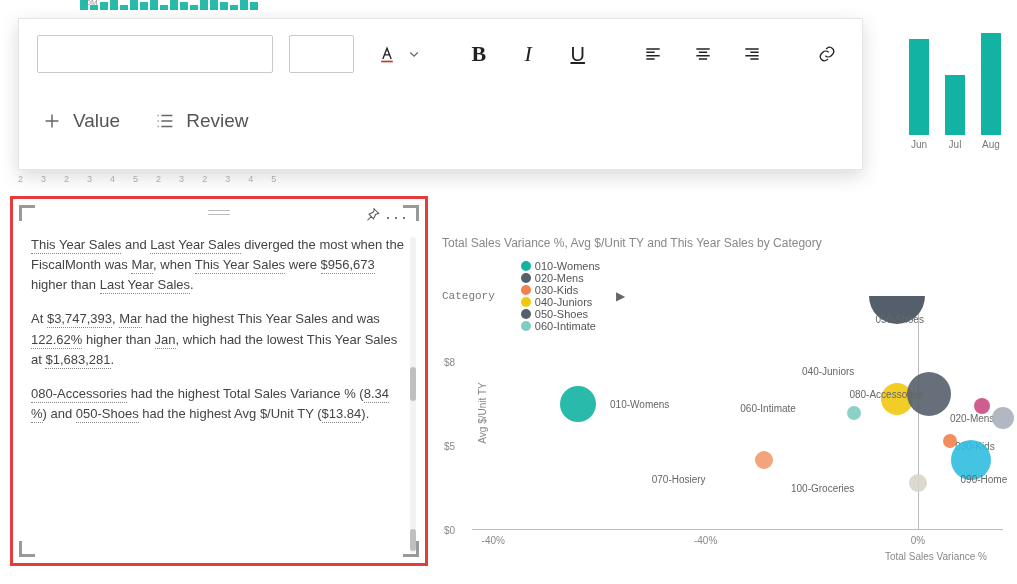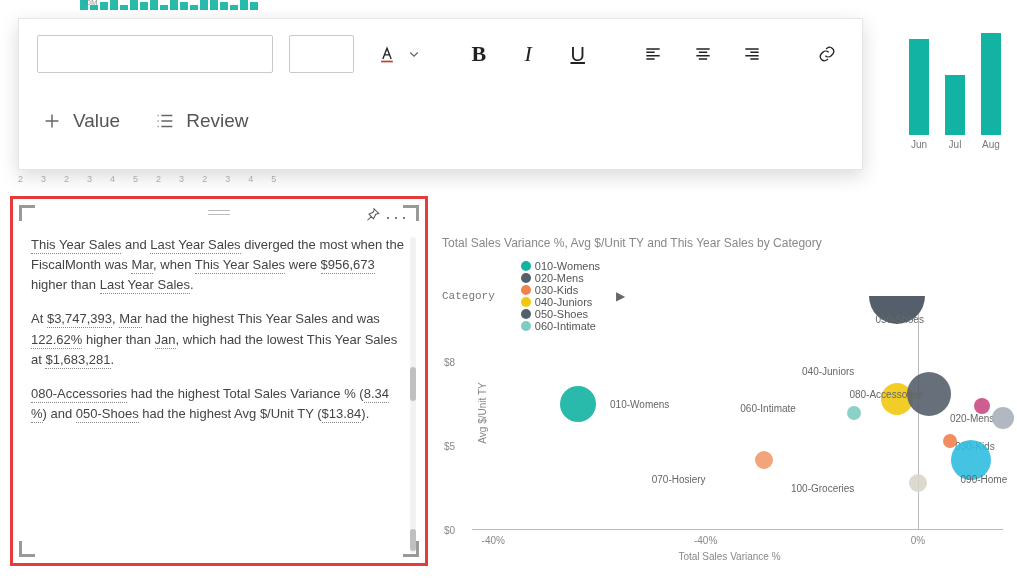--- a/index.html
+++ b/index.html
@@ -65,21 +65,21 @@
   .sc-title { font-size:12px; color:#888; }
   .legend { display:flex; align-items:center; gap:12px; font-size:11px; color:#555; margin-top:10px; flex-wrap:nowrap; }
   .legend .lab { color:#777; margin-right:14px;font-family:Liberation Mono, monospace;}
   .legend .item { display:flex; align-items:center; gap:4px; white-space:nowrap; }
   .legend .sw { width:10px; height:10px; border-radius:50%; }
   .legend .caret { margin-left:4px; color:#666; font-size:12px;}
   .plot { position:absolute; left:30px; top:60px; right:4px; bottom:38px; }
   .plot .xaxis { position:absolute; left:0; right:0; bottom:0; height:1px; background:#bbb; }
   .plot .zero-line { position:absolute; top:0; bottom:0; width:1px; background:#bbb; }
   .ylabel { position:absolute; left:-20px; top:50%; transform:translateY(-50%) rotate(-90deg); transform-origin:center; font-size:10px; color:#888; white-space:nowrap;}
-  .xlabel { position:absolute; left:0; right:16px; bottom:-32px; text-align:center; font-size:10px; color:#888;margin-top:15px;}
+  .xlabel { position:absolute; left:0; right:16px; bottom:-32px; text-align:right; font-size:10px; color:#888;margin-top:15px;}
   .ytick { position:absolute; left:-6px; font-size:10px; color:#888; transform:translateY(-50%); }
   .xtick { position:absolute; bottom:-16px; font-size:10px; color:#888; transform:translateX(-50%); }
   .bubble { position:absolute; border-radius:50%; transform:translate(-50%,-50%); opacity:.9;}
   .blabel { position:absolute; font-size:10px; color:#666; white-space:nowrap; transform:translateY(-50%); }
   .halfcircle { position:absolute; width:56px; height:28px; background:#555f6b; border-radius:0 0 56px 56px; transform:translate(-50%,0); }
 
   
   .c-010{background:#12b3a3;} .c-020,.c-050{background:#555f6b;} .c-030{background:#f1814f;} .c-040{background:#f2c80f;} .c-060{background:#80ccc2;} .c-070{background:#f39a6c;} .c-080{background:#ca4b81;} .c-090{background:#30bde0;} .c-100{background:#d8d5c9;} .c-020m{background:#a8b0ba;}
 </style>
 </head>

